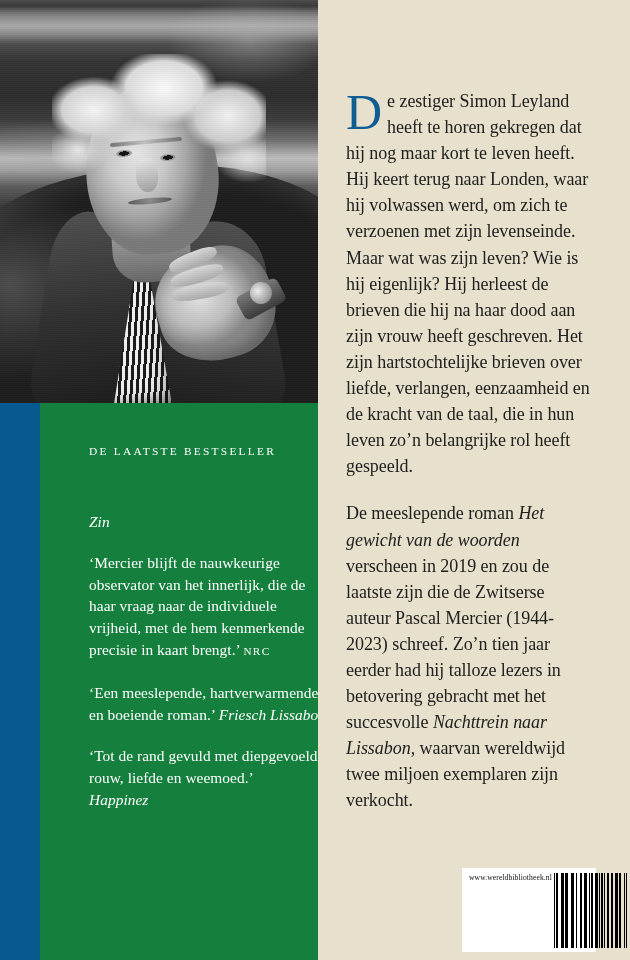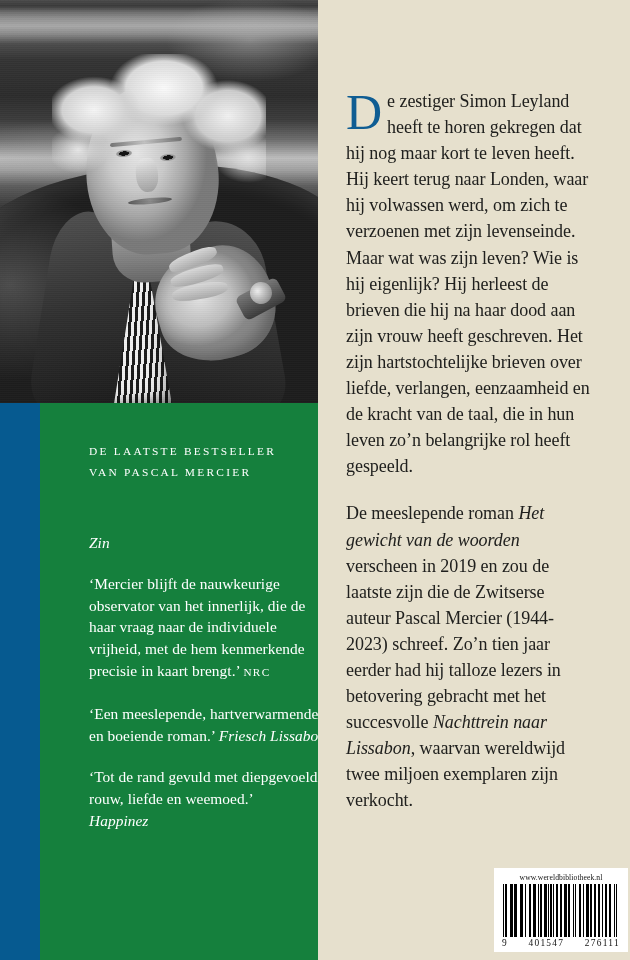--- a/index.html
+++ b/index.html
@@ -226,21 +226,21 @@
     font-family:"Liberation Serif", serif;
   }
   .ital { font-style:italic; }
 
   
   .barcode-box {
     position:absolute; left:462px; top:868px;
     width:134px; height:84px;
     background:#ffffff;
     padding:5px 7px 4px 7px;
-    display:flex; flex-direction:column;margin-left:32px;
+    display:flex; flex-direction:row;
   }
   .bc-url {
     font-size:7.6px;
     color:#111;
     text-align:center;
     letter-spacing:.1px;
     margin-bottom:2px;
     white-space:nowrap;
   }
   .bc-bars {
@@ -289,21 +289,20 @@
       <div class="ph-fing3"></div>
       <div class="ph-watch"></div>
       <div class="ph-watchface"></div>
       <div class="ph-grain"></div>
     </div>
 
     <div class="blue-panel">
 
       <div class="kicker">
         <div>De laatste bestseller</div>
-        <div>van Pascal Mercier</div>
       </div>
 
       <div class="quote-block">
         <p><br><span class="src-italic">Zin</span></p>
       </div>
 
       <div class="quote-block">
         <p><span>‘Mercier blijft de nauwkeurige observator van het innerlijk, die de haar vraag naar de individuele vrijheid, met de hem kenmerkende precisie in kaart brengt.’</span> <span class="src-caps">NRC</span></p>
       </div>
 

